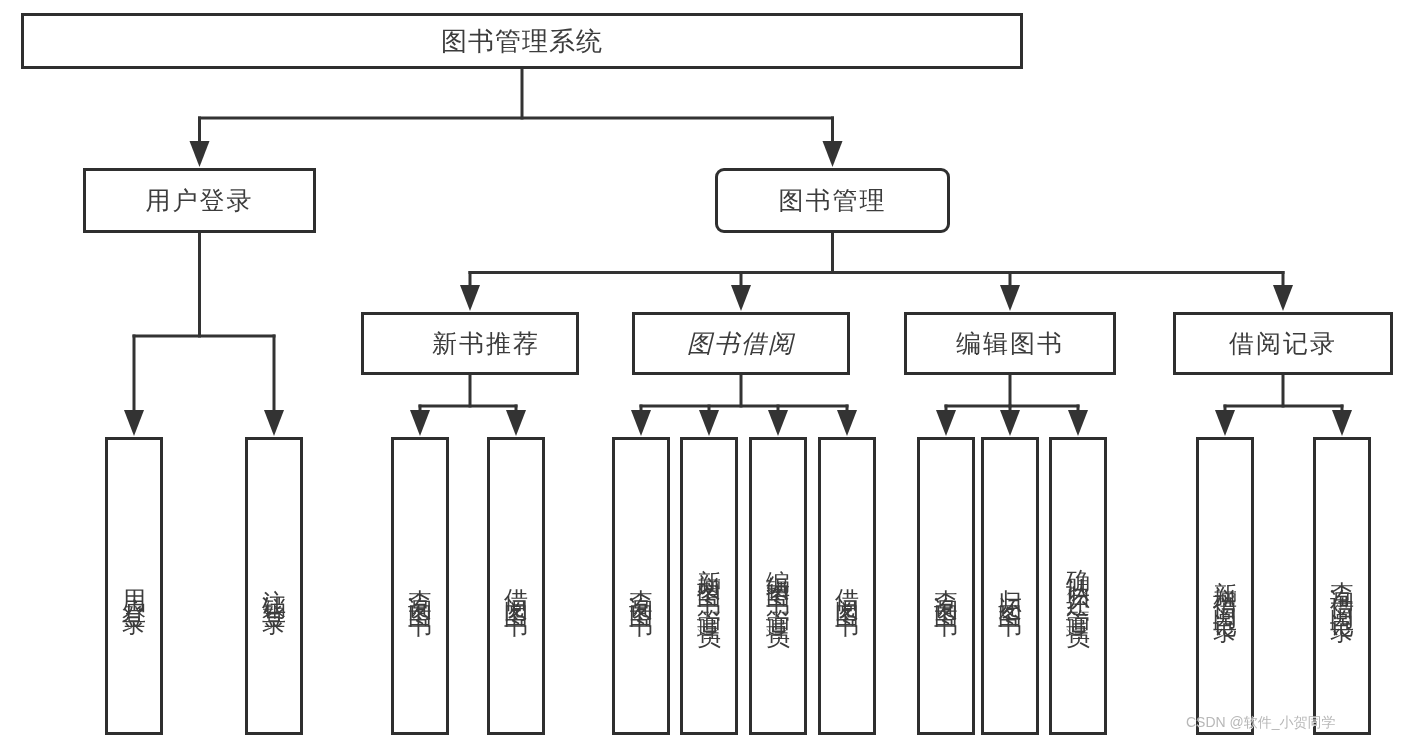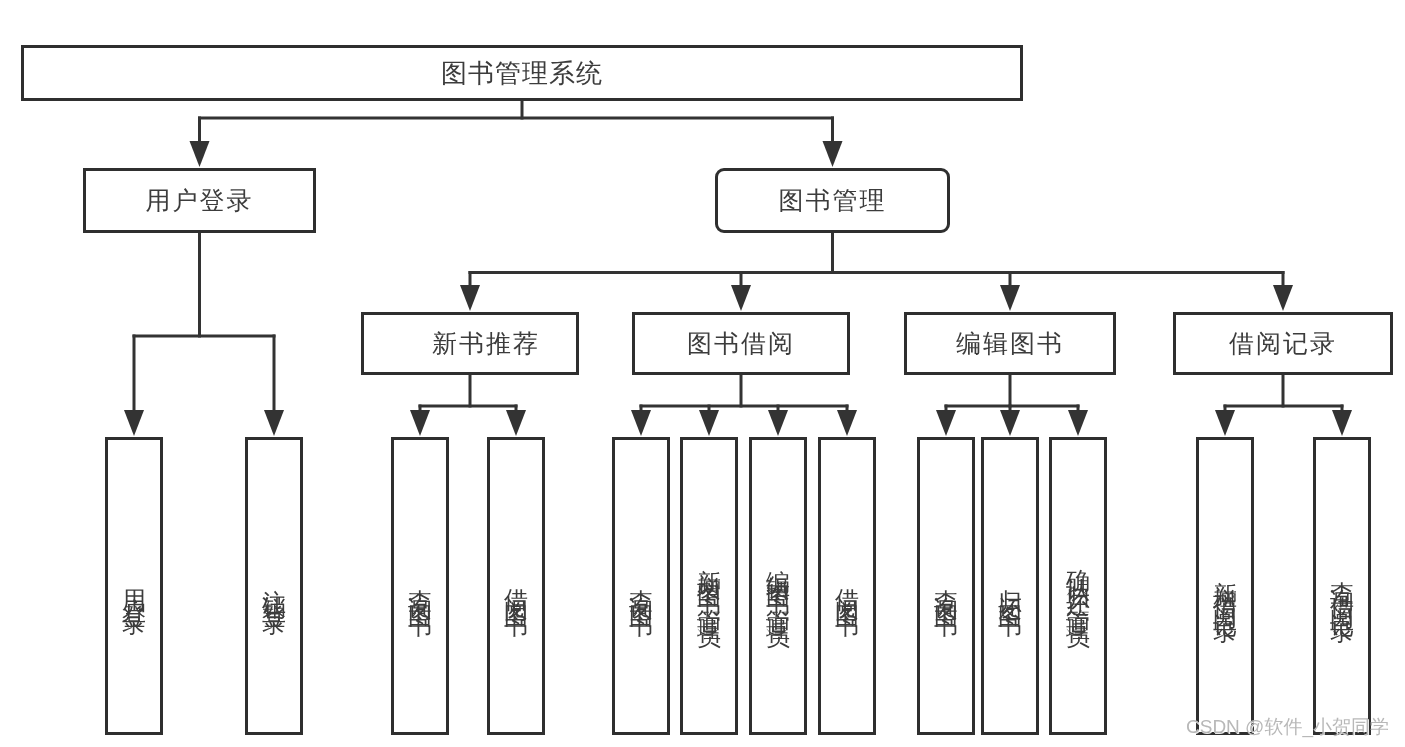--- a/index.html
+++ b/index.html
@@ -35,21 +35,21 @@
     writing-mode:vertical-rl;
     text-orientation:mixed;
     font-size:24px;
     letter-spacing:8px;
     line-height:1;
     white-space:nowrap;
   }
   .watermark{
     position:absolute;
     left:1186px;top:714px;
-    font-size:19px;
+    font-size:14px;
     color:#b8b8b8;
     text-shadow:1px 1px 0 rgba(255,255,255,0.9);
     white-space:nowrap;
   }
 </style>
 </head>
 <body>
 
 <div class="canvas">
 
@@ -120,27 +120,27 @@
 
       <polygon points="936,410 956,410 946,436"></polygon>
       <polygon points="1000,410 1020,410 1010,436"></polygon>
       <polygon points="1068,410 1088,410 1078,436"></polygon>
 
       <polygon points="1215,410 1235,410 1225,436"></polygon>
       <polygon points="1332,410 1352,410 1342,436"></polygon>
     </g>
   </svg>
 
-  <div class="node root" style="left:21px;top:13px;width:1002px;height:56px;margin-top:32px;">图书管理系统</div>
+  <div class="node root" style="left:21px;top:13px;width:1002px;height:56px;">图书管理系统</div>
 
   <div class="node" style="left:83px;top:168px;width:233px;height:65px;">用户登录</div>
   <div class="node" style="left:715px;top:168px;width:235px;height:65px;border-radius:9px;">图书管理</div>
 
   <div class="node" style="left:361px;top:312px;width:218px;height:63px;padding-left:32px;">新书推荐</div>
-  <div class="node" style="left:632px;top:312px;width:218px;height:63px;">图书借阅</div>
+  <div class="node" style="left:632px;top:312px;width:218px;height:63px;font-style:italic;">图书借阅</div>
   <div class="node" style="left:904px;top:312px;width:212px;height:63px;">编辑图书</div>
   <div class="node" style="left:1173px;top:312px;width:220px;height:63px;">借阅记录</div>
 
   <div class="leaf" style="left:105px;top:437px;width:58px;height:298px;">
     <span>用户登录</span>
     </div>
   <div class="leaf" style="left:245px;top:437px;width:58px;height:298px;">
     <span>注销登录</span>
     </div>
 

